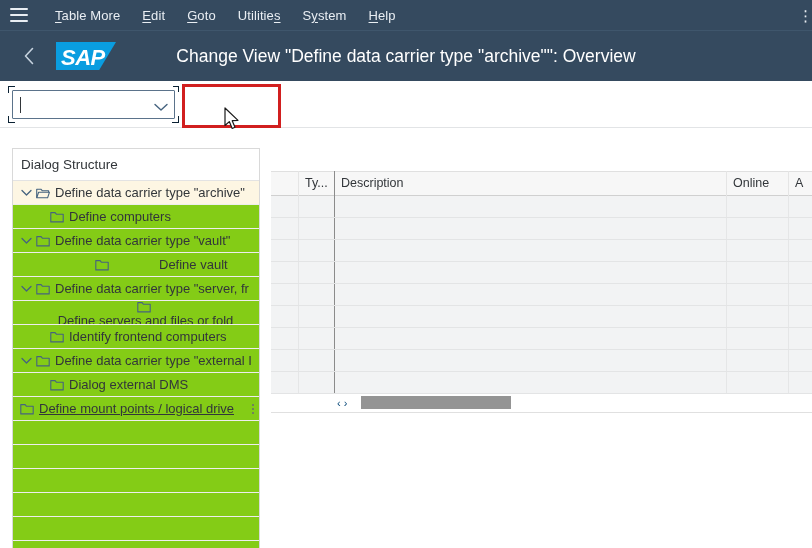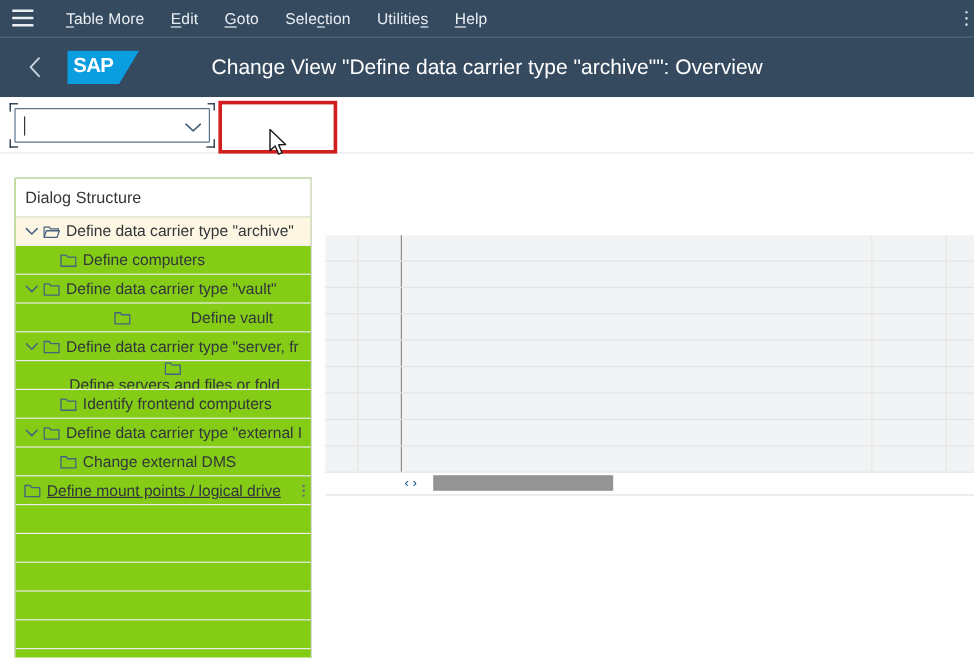--- a/index.html
+++ b/index.html
@@ -109,24 +109,25 @@
   .sap-logo .shape {
     position: absolute;
     inset: 0;
     background: #0a9de0;
     clip-path: polygon(0 0, 100% 0, 72% 100%, 0 100%);
   }
   .sap-logo .txt {
     position: absolute;
     left: 5px;
     top: 3px;
-    font-size: 17px;
+    font-size: 22px;
     font-weight: bold;
     color: #ffffff;
     letter-spacing: -0.5px;
+    font-style: italic;
     font-family: "Liberation Sans", sans-serif;
   }
   .app-title {
     position: absolute;
     left: 0;
     width: 812px;
     text-align: center;
     color: #ffffff;
     font-size: 17.5px;
     pointer-events: none;
@@ -448,22 +449,22 @@
 
   <div class="menubar">
     <div class="hamburger">
       <span></span>
         <span></span>
         <span></span>
     </div>
     <div class="menu-item"><u>T</u><span>able More</span></div>
     <div class="menu-item"><u>E</u>dit</div>
     <div class="menu-item"><u>G</u>oto</div>
-    <div class="menu-item">Sele<u>c</u>tion</div>
     <div class="menu-item">Utilitie<u>s</u></div>
+    <div class="menu-item">S<u>y</u>stem</div>
     <div class="menu-item"><u>H</u>elp</div>
     <div class="menubar-right">
       <div class="ov-dots">⋮</div>
     </div>
   </div>
 
   <div class="titlebar">
     <div class="back-btn">
       <svg width="12" height="18" viewBox="0 0 12 18" aria-hidden="true">
         <path d="M9.5 1.5 L2.5 9 L9.5 16.5" fill="none" stroke="#c6d2de" stroke-width="1.6" stroke-linecap="round" stroke-linejoin="round"></path>
@@ -666,21 +667,21 @@
             </span>
             <span class="label">Define data carrier type "external I</span>
           </div>
           <div class="tree-row indent-child-noTwisty" style="position: relative;">
             <span style="display:inline-block;width:14px"></span>
             <span class="folder">
               <svg width="14" height="12" viewBox="0 0 14 12" aria-hidden="true">
                 <path d="M0.8 10.9 V1.6 h4.3 l1.4 1.7 h6.7 v7.6 Z" fill="none" stroke="#45637f" stroke-width="1.1" stroke-linejoin="round"></path>
               </svg>
             </span>
-            <span class="label">Change external DMS</span>
+            <span class="label">Dialog external DMS</span>
           </div>
           <div class="tree-row indent-0" style="position: relative; text-decoration: underline;">
             <span class="folder">
               <svg width="14" height="12" viewBox="0 0 14 12" aria-hidden="true">
                 <path d="M0.8 10.9 V1.6 h4.3 l1.4 1.7 h6.7 v7.6 Z" fill="none" stroke="#45637f" stroke-width="1.1" stroke-linejoin="round"></path>
               </svg>
             </span>
             <span class="label">Define mount points / logical drive</span>
             <div class="tree-dots">
               <b></b>
@@ -691,20 +692,27 @@
           <div class="tree-row blank"></div>
           <div class="tree-row blank"></div>
           <div class="tree-row blank"></div>
           <div class="tree-row blank"></div>
           <div class="tree-row blank"></div>
           <div class="tree-row blank"></div>
         </div>
     </div>
 
     <div class="table-panel">
+      <div class="table-head">
+        <div class="th sel"></div>
+        <div class="th ty">Ty...</div>
+        <div class="th desc">Description</div>
+        <div class="th online">Online</div>
+        <div class="th attr">A</div>
+      </div>
       <div class="table-body" id="table-rows">
           <div class="tr">
             <div class="td sel"></div>
             <div class="td ty"></div>
             <div class="td desc"></div>
             <div class="td online"></div>
             <div class="td attr"></div>
           </div>
           <div class="tr">
             <div class="td sel"></div>

